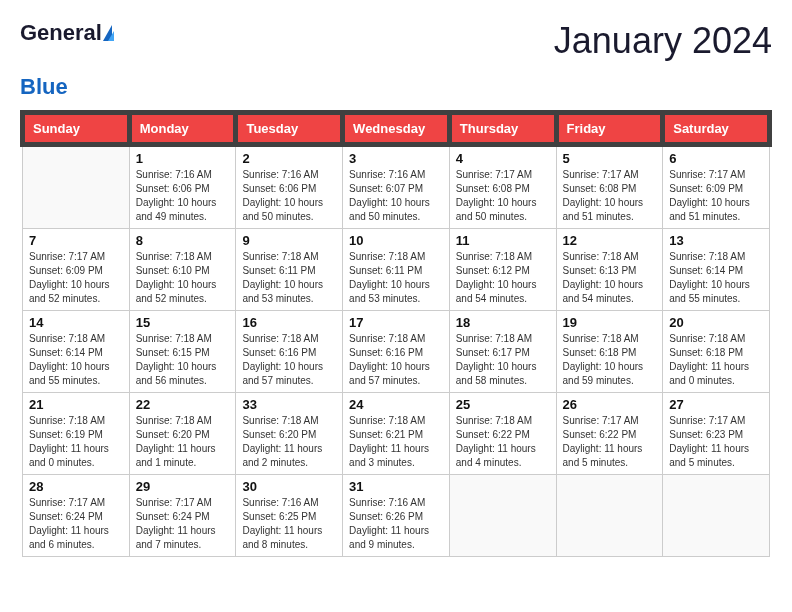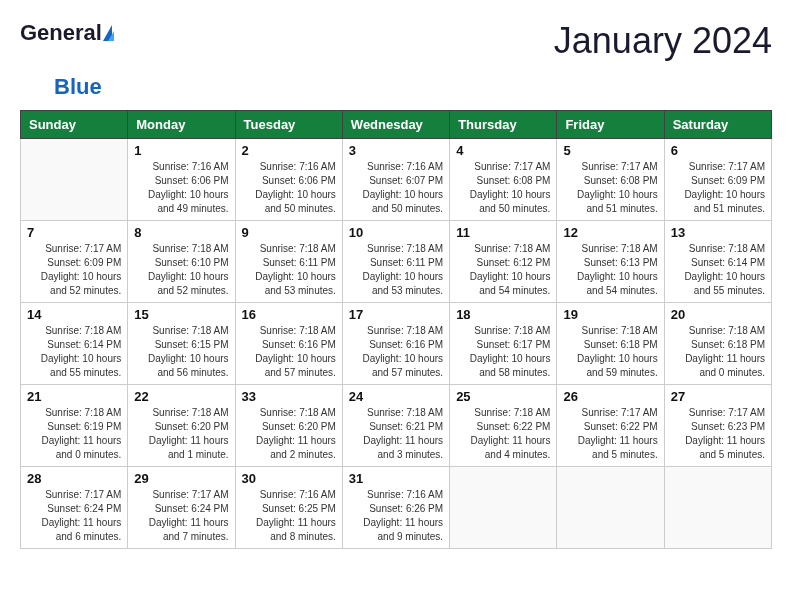--- a/index.html
+++ b/index.html
@@ -40,26 +40,26 @@
     .location {
       font-size: 16px;
       color: #333;
     }
     .calendar {
       width: 100%;
       border-collapse: collapse;
       border: 1px solid #ccc;
     }
     .calendar th {
-      background-color: #15803d;
+      background-color: #ef4444;
       color: #fff;
       text-align: left;
       padding: 6px 8px;
       font-size: 13px;
-      border: 1px solid #404040;
+      border: 5px solid #404040;
     }
     .calendar td {
       vertical-align: top;
       padding: 4px 6px;
       border: 1px solid #ccc;
       width: calc(100% / 7);
       min-height: 80px;
       font-size: 10.5px;
       color: #333;
       background: #fff;
@@ -71,21 +71,20 @@
       font-size: 13px;
       font-weight: bold;
       color: #111;
       display: block;
       margin-bottom: 2px;
     }
     .day-info {
       font-size: 10px;
       color: #333;
       line-height: 1.4;
-      text-align: right;
     }
     
     .triangle-blue {
       width: 0;
       height: 0;
       border-left: 9px solid transparent;
       border-bottom: 16px solid #1565C0;
       display: inline-block;
     }
     .triangle-light {
@@ -102,21 +101,21 @@
 
 <div class="header">
   <div class="logo">
     <div class="logo-text">
       <span>General</span>
       <span style="display:inline-flex;align-items:flex-end;margin:0 1px;">
         <span class="triangle-blue"></span>
         <span class="triangle-light"></span>
       </span>
     </div>
-    <div class="logo-text" style="margin-top:-4px;margin-left:34px;">
+    <div class="logo-text" style="margin-top:-4px;">
       <span style="color:#1565C0;font-weight:bold;font-size:22px;">Blue</span>
     </div>
   </div>
   <div class="title-section">
     <div class="month-title">January 2024</div>
   </div>
 </div>
 
 <table class="calendar">
   <thead>

